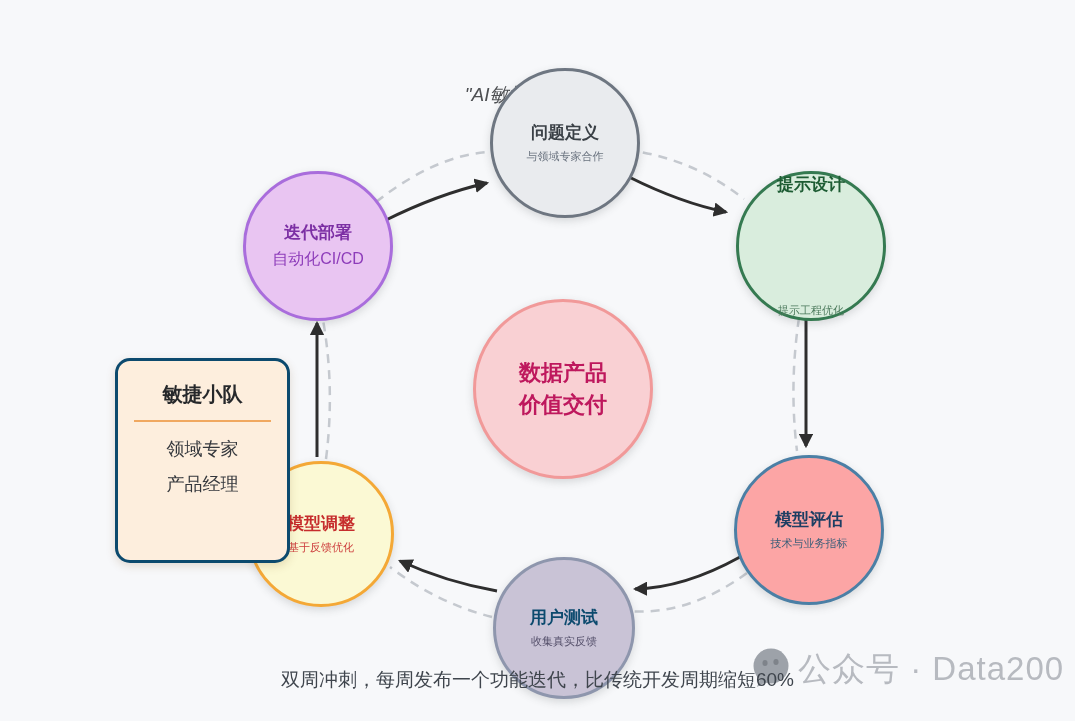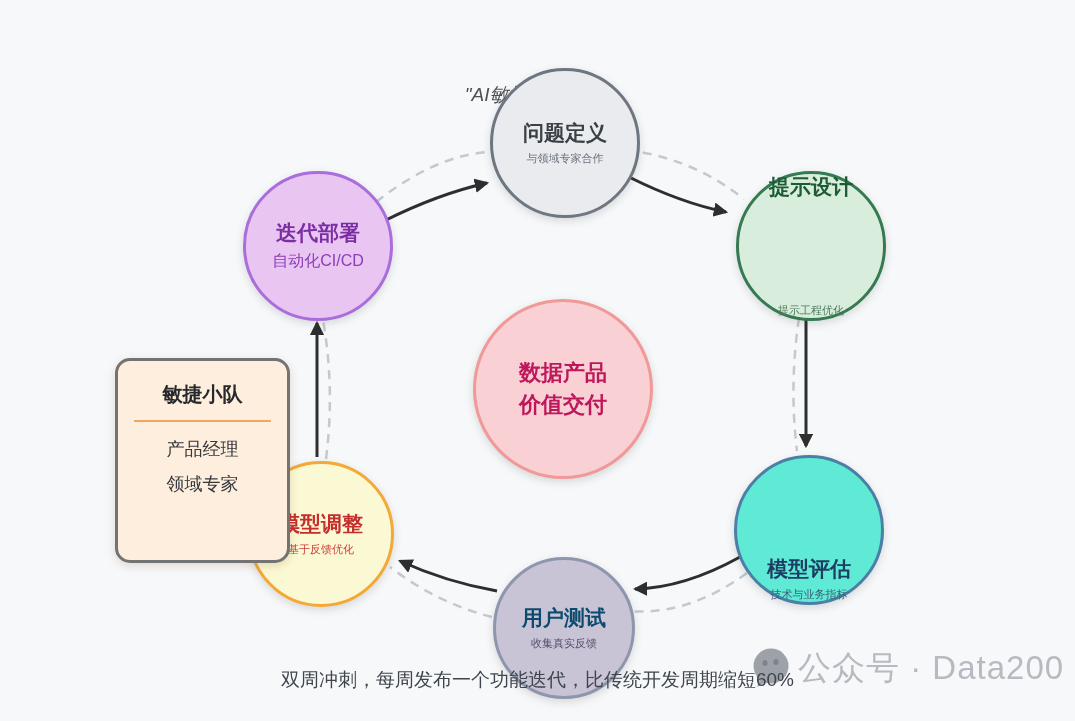--- a/index.html
+++ b/index.html
@@ -8,63 +8,63 @@
 
   
   .main-title{position:absolute;left:0;right:0;top:22px;text-align:center;
     font-size:31px;font-weight:700;color:#15181c;letter-spacing:.5px;z-index:6;}
   .subtitle{position:absolute;left:0;right:0;top:82px;text-align:center;
     font-size:19px;font-style:italic;color:#4d4f52;z-index:1;}
   .footer-note{position:absolute;left:0;right:0;top:667px;text-align:center;
     font-size:19px;color:#3f454d;z-index:5;}
 
   
-  .watermark{position:absolute;left:750px;top:646px;display:flex;align-items:flex-start;z-index:0;}
+  .watermark{position:absolute;left:750px;top:646px;display:flex;align-items:center;z-index:0;}
   .watermark .wm-text{font-size:33px;color:#b7bac0;letter-spacing:1px;margin-left:6px;}
 
   
   .arrow-layer{position:absolute;left:0;top:0;z-index:2;}
 
   
   .node{position:absolute;border-radius:50%;display:flex;flex-direction:column;
     align-items:center;justify-content:center;text-align:center;z-index:3;
     box-shadow:0 3px 8px rgba(60,64,67,.18);}
-  .node .n-title{font-size:21px;font-weight:700;line-height:1.25;}
+  .node .n-title{font-size:17px;font-weight:700;line-height:1.25;}
   .node .n-sub{font-size:11px;margin-top:5px;}
 
   .node-problem{left:490px;top:68px;width:144px;height:144px;background:#e9ebee;border:3px solid #6e7681;}
   .node-problem .n-title{color:#3a4046;}
   .node-problem .n-sub{color:#6b7480;}
 
   .node-prompt{left:736px;top:171px;width:144px;height:144px;background:#d9eddd;border:3px solid #357a51;justify-content:space-between;}
   .node-prompt .n-title{color:#1d5c33;}
   .node-prompt .n-sub{color:#4c7a5c;}
 
-  .node-eval{left:734px;top:455px;width:144px;height:144px;background:#5eead4;border:3px solid #4b7fa5;justify-content:flex-end;}
+  .node-eval{left:734px;top:455px;width:144px;height:144px;background:#fca5a5;border:3px solid #4b7fa5;}
   .node-eval .n-title{color:#1d3e63;}
   .node-eval .n-sub{color:#3d5f79;}
 
   .node-test{left:493px;top:557px;width:136px;height:136px;background:#c9c3d6;border:3px solid #8e96ad;}
   .node-test .n-title{color:#0c4a6e;}
   .node-test .n-sub{color:#55506b;}
 
   .node-adjust{left:248px;top:461px;width:140px;height:140px;background:#fbf9d4;border:3px solid #f4a836;}
   .node-adjust .n-title{color:#c62d2d;}
   .node-adjust .n-sub{color:#cc3b3b;}
 
   .node-deploy{left:243px;top:171px;width:144px;height:144px;background:#e9c5f2;border:3px solid #a96ddc;}
   .node-deploy .n-title{color:#7c2fa4;}
   .node-deploy .n-sub{color:#8d3cba;font-size:16px;}
 
   .node-center{left:473px;top:299px;width:174px;height:174px;background:#f9d0d3;border:3px solid #f19999;}
   .node-center .n-title{font-size:22px;color:#be185d;line-height:1.45;}
 
   
   .team-box{position:absolute;left:115px;top:358px;width:175px;height:205px;z-index:4;
-    background:#fdeedd;border:3px solid #737373;border-radius:15px;box-sizing:border-box;
+    background:#fdeedd;border:3px solid #0c4a6e;border-radius:15px;box-sizing:border-box;
     box-shadow:0 3px 10px rgba(120,80,30,.18);text-align:center;}
   .team-box .tb-title{font-size:20px;font-weight:700;color:#26282b;margin-top:20px;}
   .team-box .tb-divider{border:none;border-top:2px solid #f0a860;margin:12px 16px 10px 16px;}
   .team-box .tb-member{font-size:18px;color:#34373c;line-height:35px;}
 </style>
 </head>
 <body>
 
 <div class="canvas">
 
@@ -139,19 +139,19 @@
   <div class="node node-center">
     <div class="n-title">
       <div>数据产品</div>
       <div>价值交付</div>
     </div>
   </div>
 
   <div class="team-box">
     <div class="tb-title">敏捷小队</div>
     <hr class="tb-divider">
+    <div class="tb-member">领域专家</div>
     <div class="tb-member">产品经理</div>
-    <div class="tb-member">领域专家</div>
   </div>
 
   <div class="footer-note">双周冲刺，每周发布一个功能迭代，比传统开发周期缩短60%</div>
 
 </div>
 
 </body></html>

